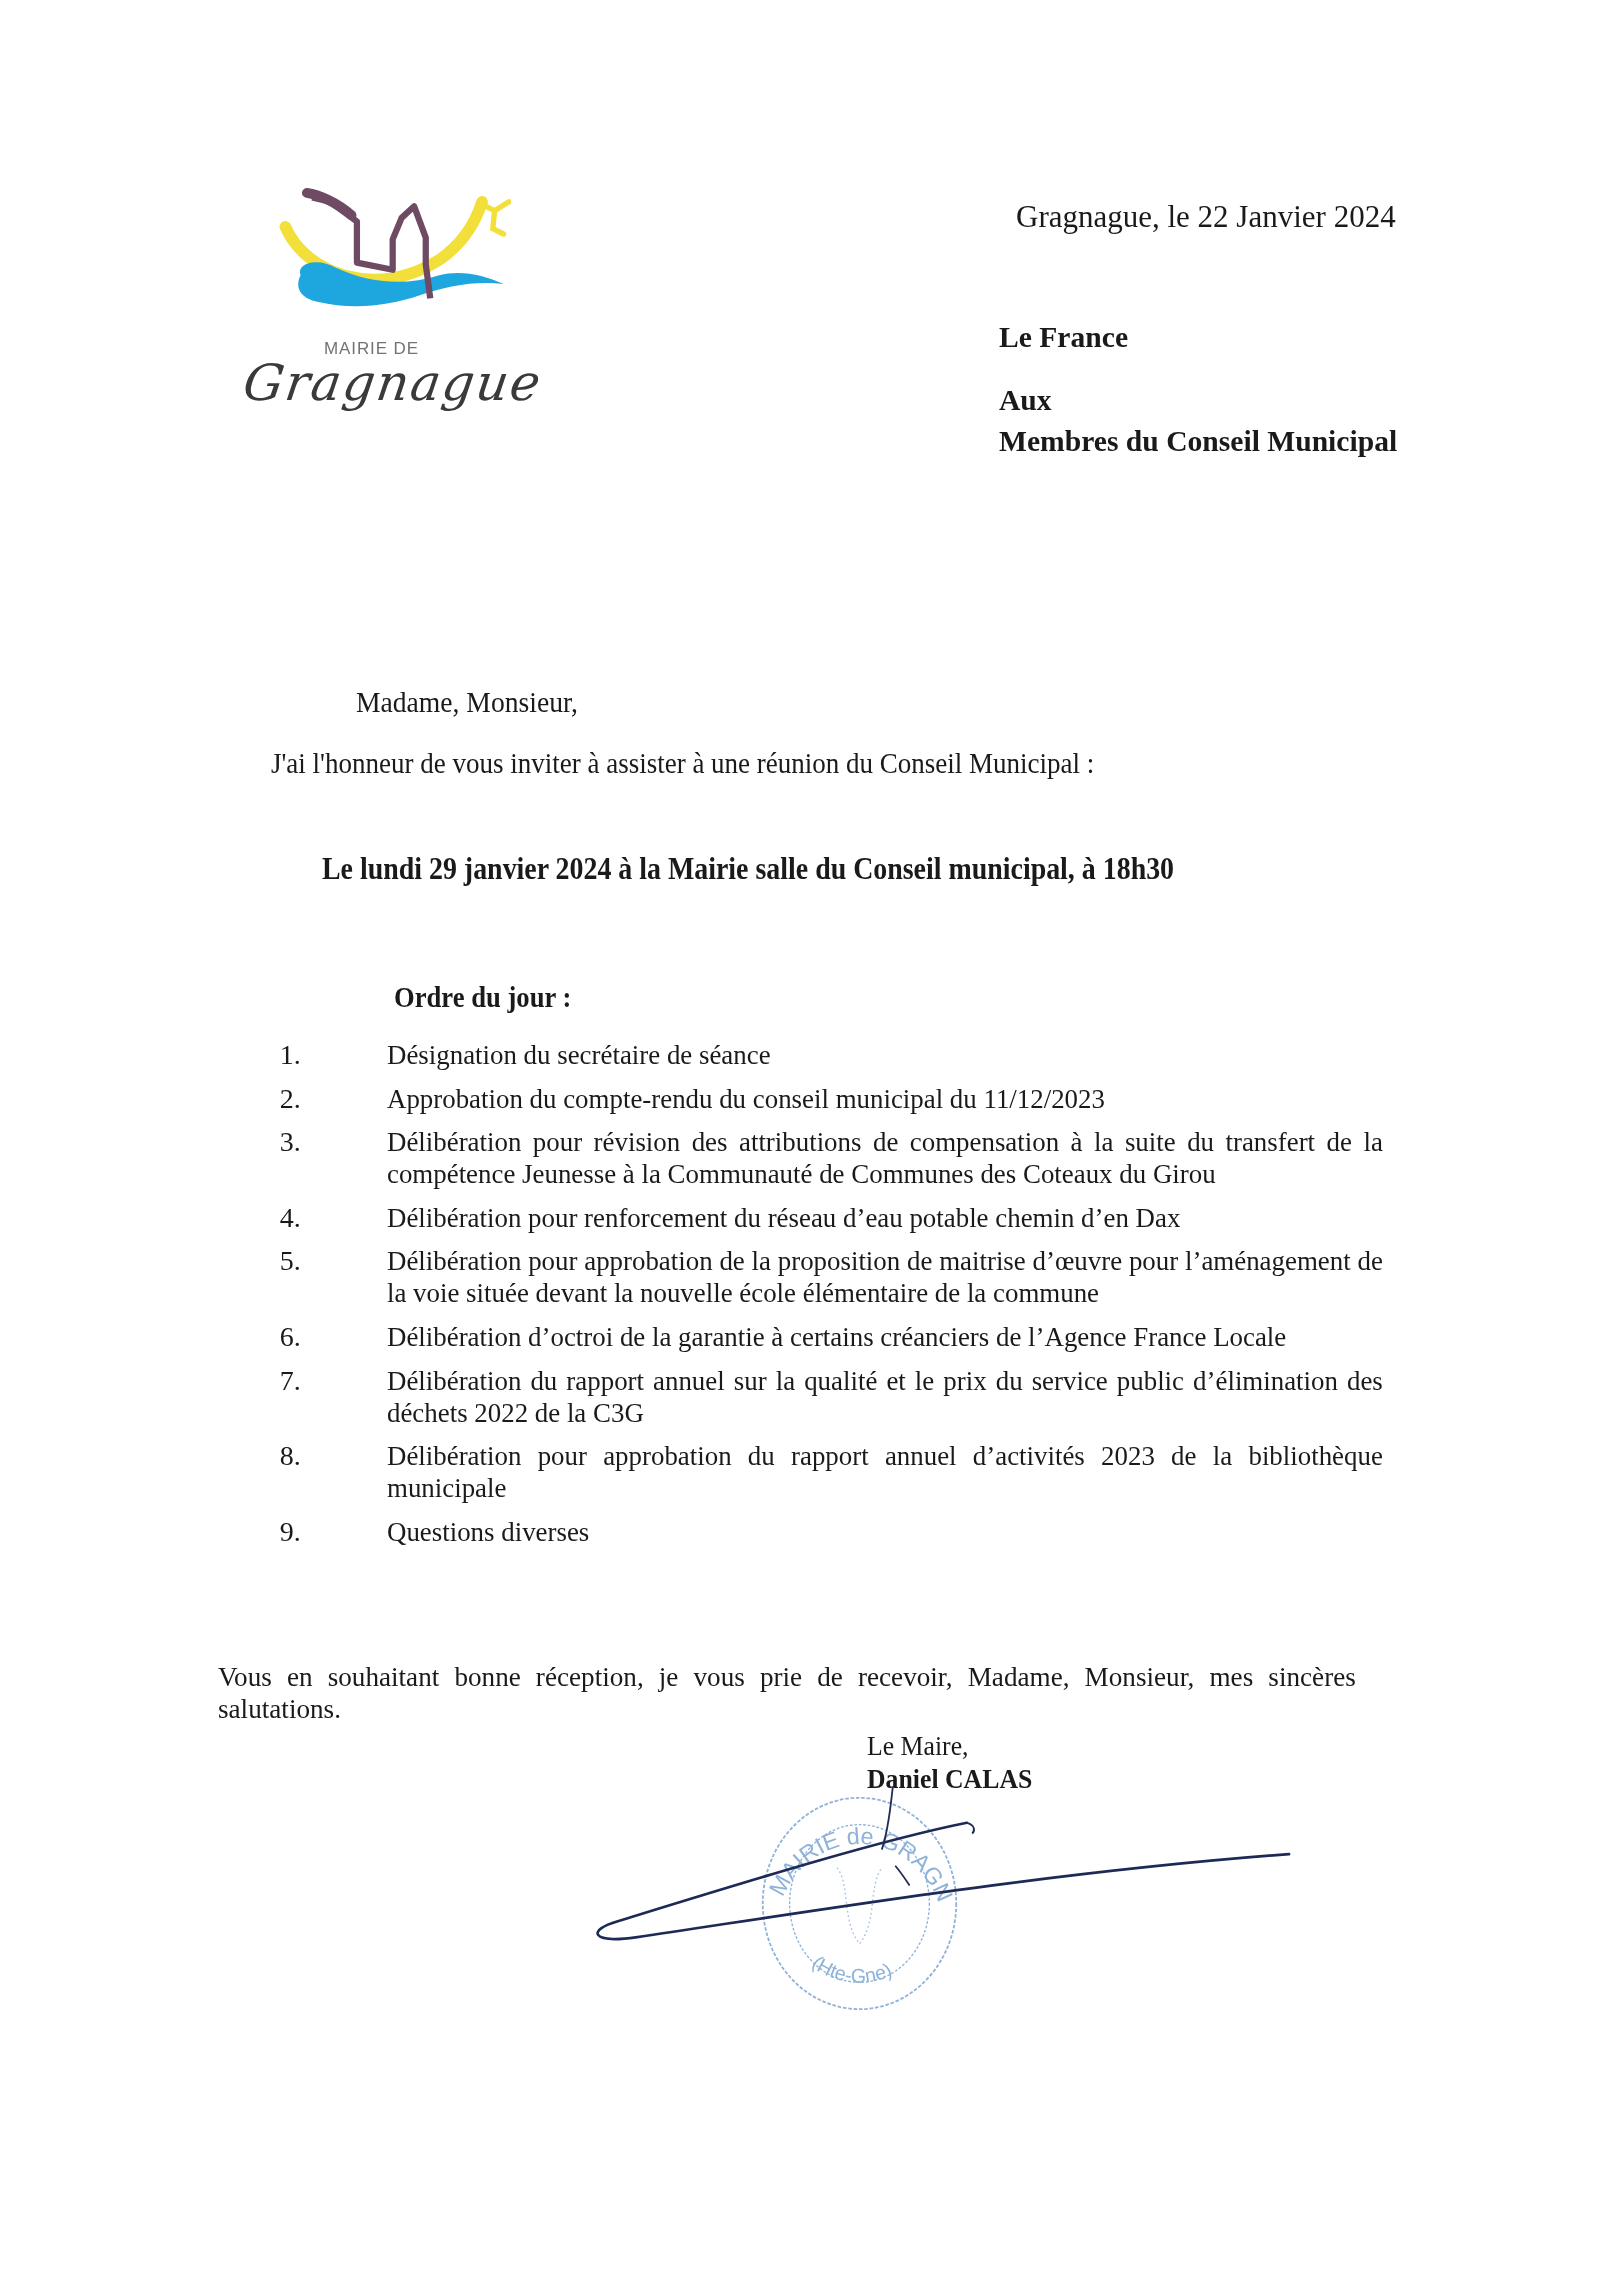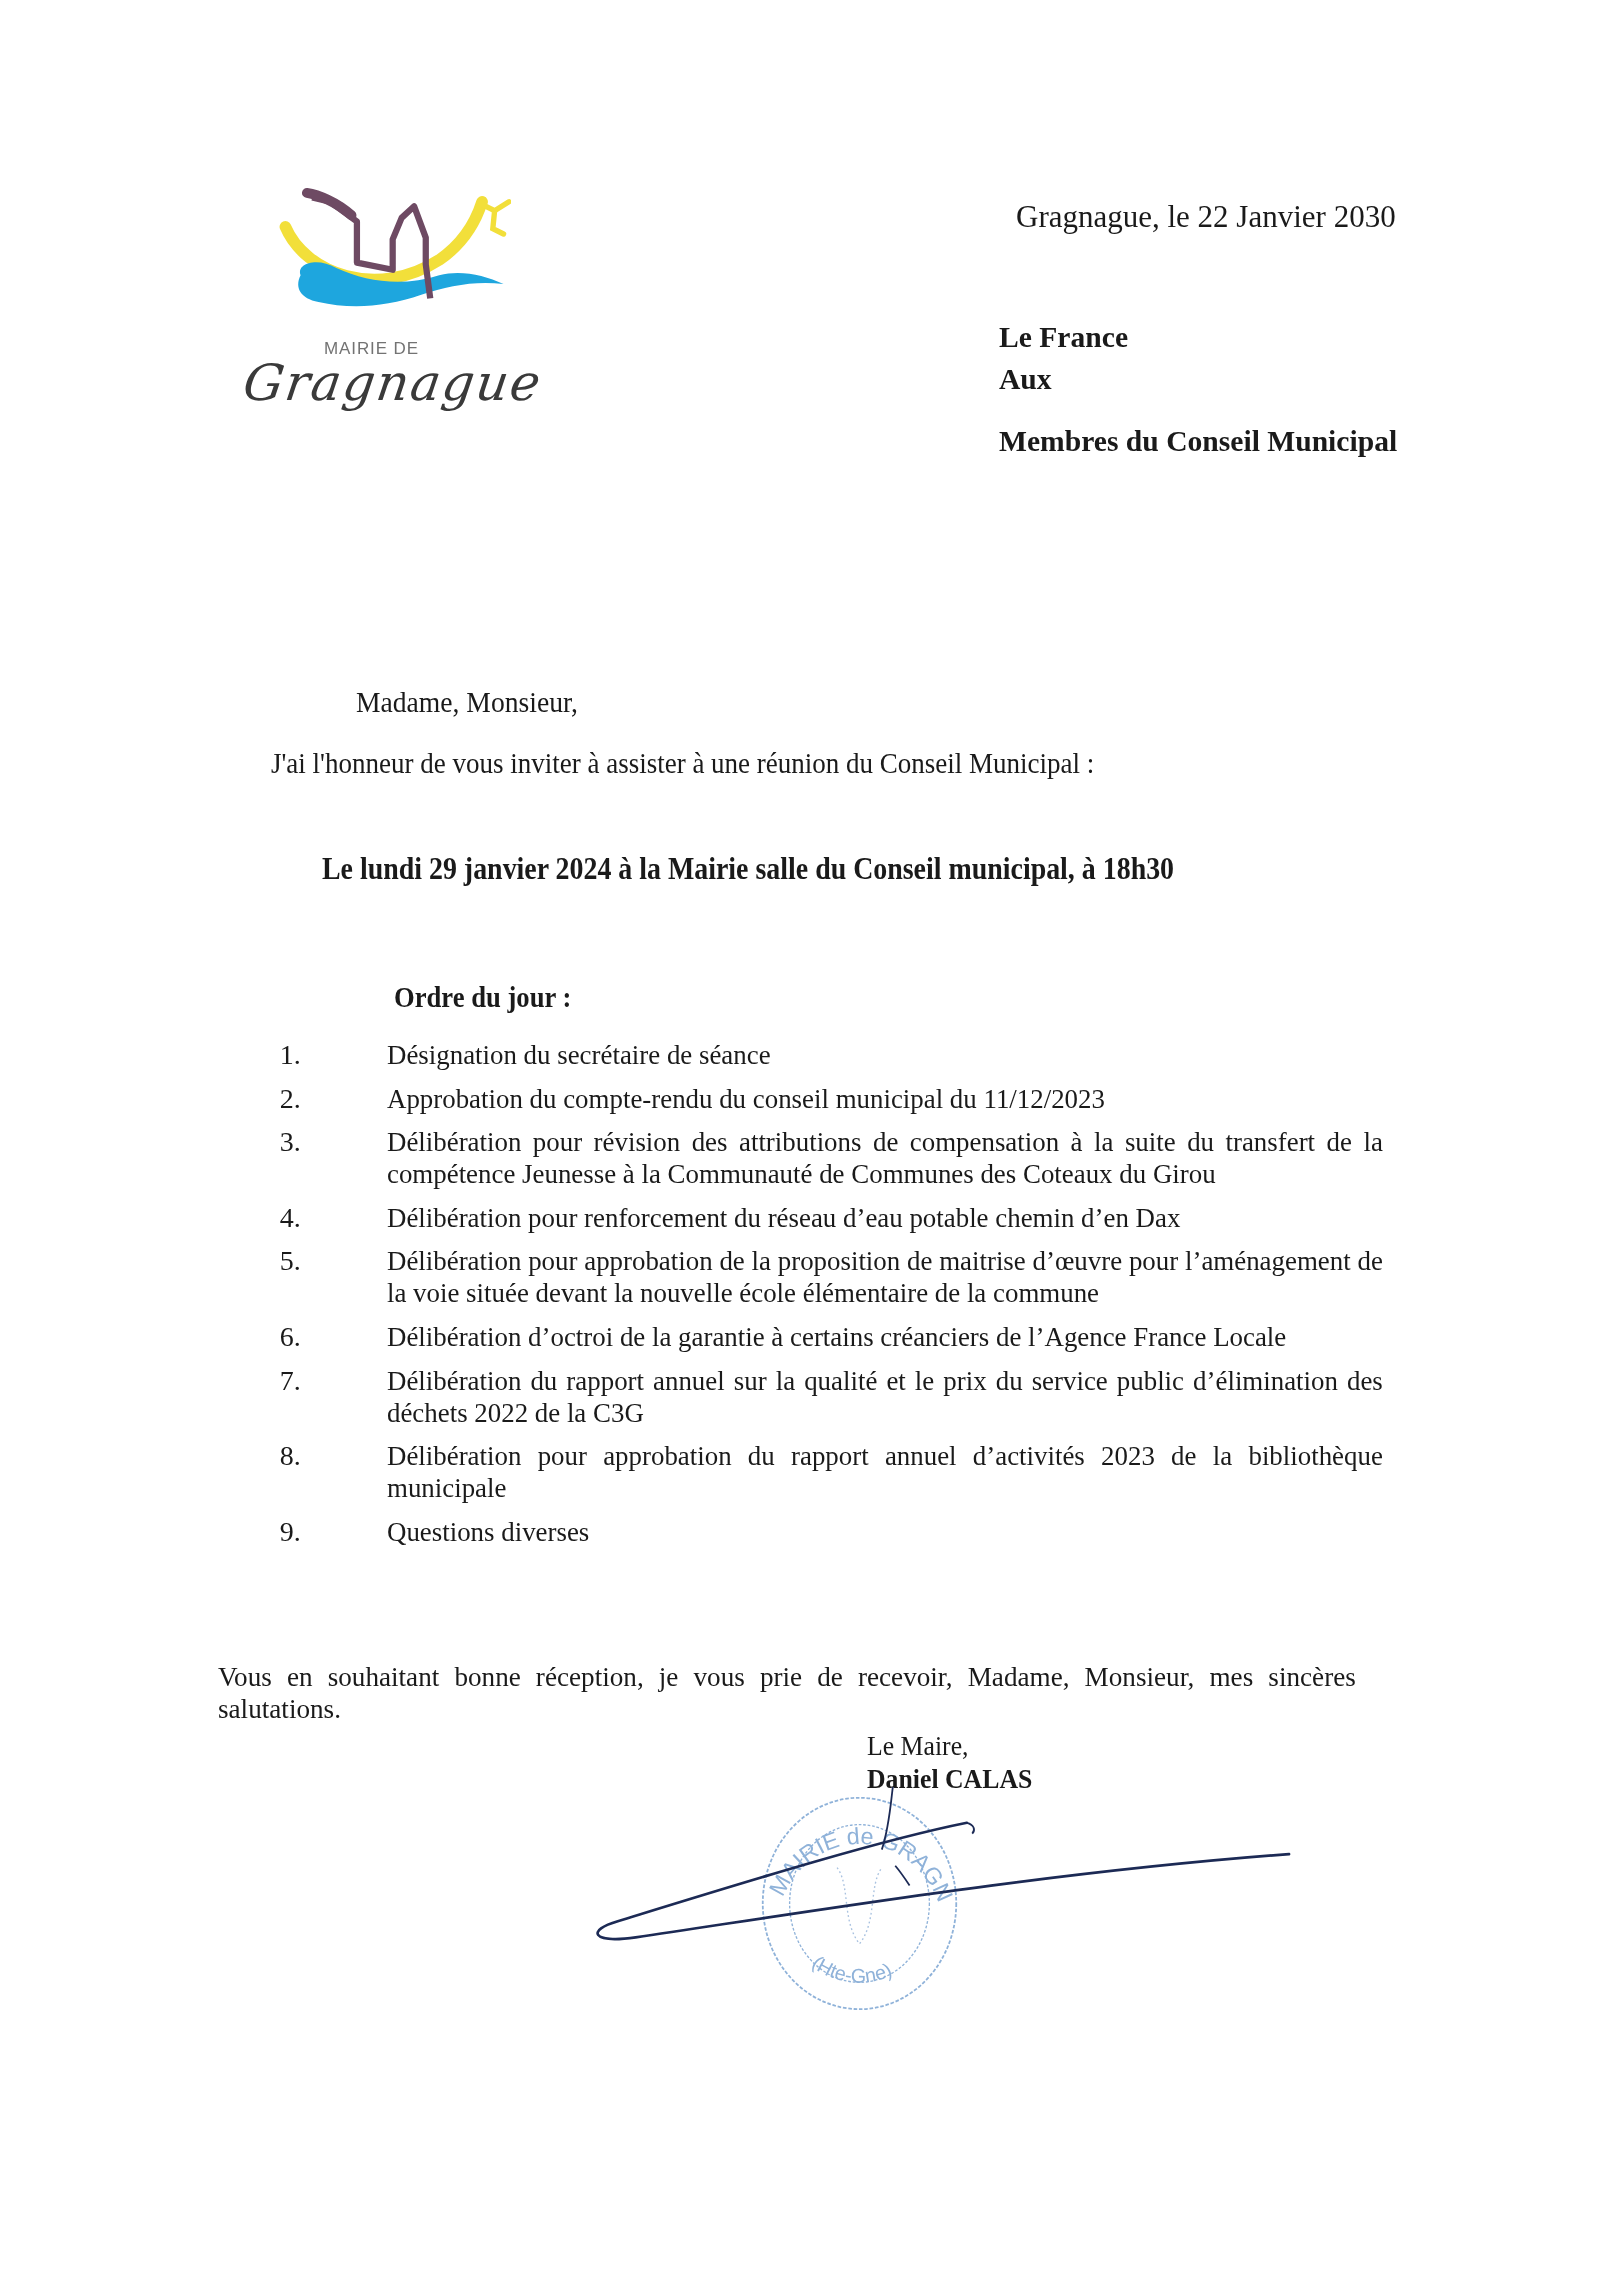--- a/index.html
+++ b/index.html
@@ -12,21 +12,21 @@
 
   
   #logo { left: 269px; top: 175px; width: 242px; height: 152px; }
   #logo-caption { left: 324px; top: 339px; font-family: "Liberation Sans", sans-serif; font-size: 17px; letter-spacing: 0.9px; color: #737373; }
   #logo-wordmark { left: 244px; top: 354px; font-family: "DejaVu Serif", serif; font-style: italic; font-size: 50px; color: #3a3a3a; letter-spacing: 1.8px; transform: skewX(-8deg); }
 
   
   #date-line { left: 1016px; top: 199px; font-size: 31px; }
   .addr { left: 999px; font-size: 29.6px; font-weight: bold; }
   #addr-1 { top: 321px; }
-  #addr-2 { top: 363px; }
+  #addr-2 { top: 384px; }
   #addr-3 { top: 425px; text-align: center; }
 
   
   #salutation { left: 356px; top: 685px; font-size: 30px; transform: scaleX(0.92); transform-origin: left; }
   #invite { left: 271px; top: 746px; font-size: 30px; transform: scaleX(0.9); transform-origin: left; white-space: nowrap; }
   #meeting { left: 322px; top: 851px; font-size: 31px; font-weight: bold; transform: scaleX(0.9); transform-origin: left; white-space: nowrap; }
   #agenda-title { left: 394px; top: 981px; font-size: 29.6px; font-weight: bold; transform: scaleX(0.9); transform-origin: left; }
 
   #agenda { left: 269px; top: 1039px; width: 1155px; }
   .agenda-item { display: flex; font-size: 28px; line-height: 32px; margin-bottom: 11.6px; }
@@ -50,21 +50,21 @@
     <path d="M236 32 L252 40 L268 30"></path>
     <path d="M252 40 L250 60 L262 66"></path>
   </g>
   <path d="M35 112 C30 98, 55 92, 75 104 C110 120, 150 125, 190 112 C215 106, 240 112, 262 122 C230 118, 200 124, 170 134 C130 148, 90 150, 55 142 C35 138, 28 126, 35 112 Z" fill="#1ea6de"></path>
   <path d="M48 25 L68 30 L98 52 L98 98 L138 106 L138 72 L148 48 L162 35 L175 70 L175 100 L180 138" fill="none" stroke="#6e4a63" stroke-width="7" stroke-linejoin="round"></path>
   <path d="M42 20 C55 22, 75 30, 92 45" fill="none" stroke="#6e4a63" stroke-width="11" stroke-linecap="round"></path>
 </svg>
 <div id="logo-caption" class="abs">MAIRIE DE</div>
 <div id="logo-wordmark" class="abs">Gragnague</div>
 
-<div id="date-line" class="abs">Gragnague, le 22 Janvier 2030</div>
+<div id="date-line" class="abs">Gragnague, le 22 Janvier 2024</div>
 <div id="addr-1" class="abs addr">Le France</div>
 <div id="addr-2" class="abs addr">Aux</div>
 <div id="addr-3" class="abs addr">Membres du Conseil Municipal</div>
 
 <div id="salutation" class="abs">Madame, Monsieur,</div>
 <div id="invite" class="abs">J'ai l'honneur de vous inviter à assister à une réunion du Conseil Municipal :</div>
 <div id="meeting" class="abs">Le lundi 29 janvier 2024 à la Mairie salle du Conseil municipal, à 18h30</div>
 <div id="agenda-title" class="abs">Ordre du jour :</div>
 
 <div id="agenda" class="abs">

